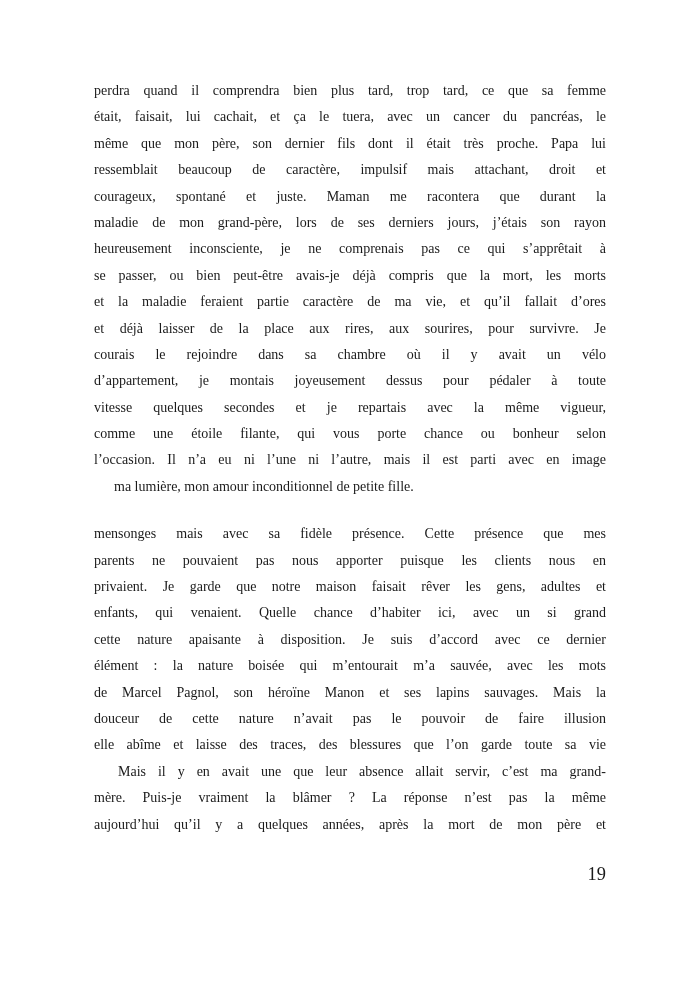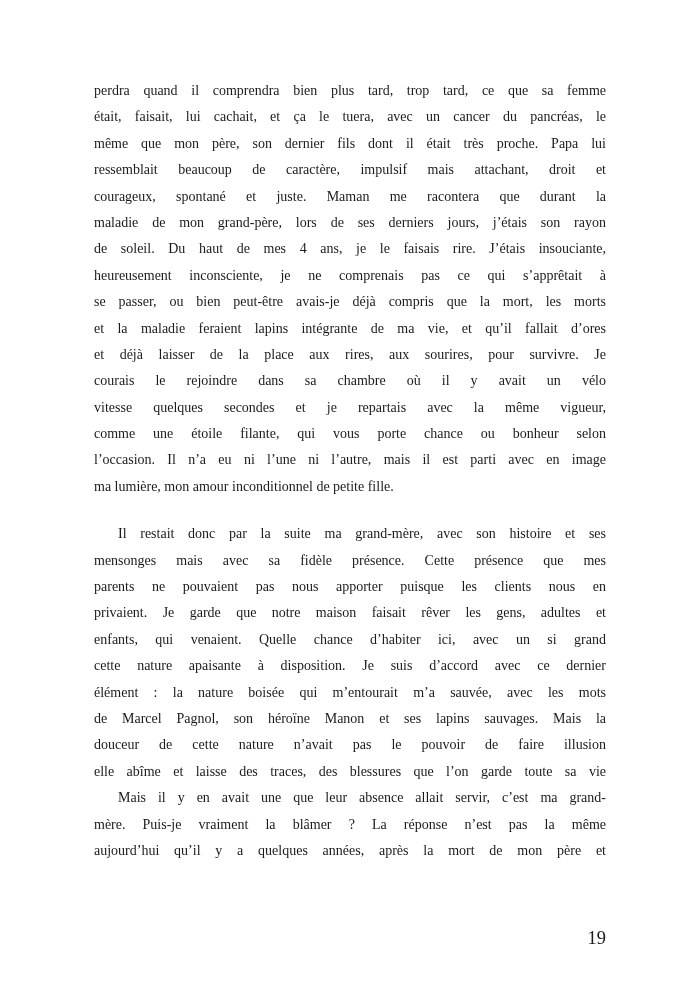--- a/index.html
+++ b/index.html
@@ -10,57 +10,56 @@
     font-family: Liberation Serif, serif;
     font-size: 14px;
     line-height: 26.4px;
     height: 26.4px;
     color: #1a1a1a;
     text-align: justify;
     text-align-last: justify;
     white-space: nowrap;
     overflow: visible;
   }
-  .line.last { text-align-last: left; }
+  .line.last { text-align-last: left; margin-left: 20px; }
   .line.indent { text-indent: 24px; }
   .gap { height: 21px; }
   .page-number {
-    position: absolute; right: 94px; top: 928px;
+    position: absolute; right: 94px; top: 864px;
     font-family: "Liberation Serif", serif; font-size: 18.4px; color: #1a1a1a;
   }
 </style>
 </head>
 <body>
 
 <div class="page">
   <div class="text-block">
 
     <div>
       <div class="line">perdra quand il comprendra bien plus tard, trop tard, ce que sa femme</div>
       <div class="line">était, faisait, lui cachait, et ça le tuera, avec un cancer du pancréas, le</div>
       <div class="line">même que mon père, son dernier fils dont il était très proche. Papa lui</div>
       <div class="line">ressemblait beaucoup de caractère, impulsif mais attachant, droit et</div>
       <div class="line">courageux, spontané et juste. Maman me racontera que durant la</div>
       <div class="line">maladie de mon grand-père, lors de ses derniers jours, j’étais son rayon</div>
-      <div class="line">de soleil. Du haut de mes 4 ans, je le faisais rire. J’étais insouciante,</div>
       <div class="line">heureusement inconsciente, je ne comprenais pas ce qui s’apprêtait à</div>
       <div class="line">se passer, ou bien peut-être avais-je déjà compris que la mort, les morts</div>
-      <div class="line">et la maladie feraient lapins intégrante de ma vie, et qu’il fallait d’ores</div>
+      <div class="line">et la maladie feraient partie caractère de ma vie, et qu’il fallait d’ores</div>
       <div class="line">et déjà laisser de la place aux rires, aux sourires, pour survivre. Je</div>
       <div class="line">courais le rejoindre dans sa chambre où il y avait un vélo</div>
+      <div class="line">d’appartement, je montais joyeusement dessus pour pédaler à toute</div>
       <div class="line">vitesse quelques secondes et je repartais avec la même vigueur,</div>
       <div class="line">comme une étoile filante, qui vous porte chance ou bonheur selon</div>
       <div class="line">l’occasion. Il n’a eu ni l’une ni l’autre, mais il est parti avec en image</div>
       <div class="line last">ma lumière, mon amour inconditionnel de petite fille.</div>
     </div>
 
     <div class="gap"></div>
 
     <div>
-      <div class="line indent">Il restait donc par la suite ma grand-mère, avec son histoire et ses</div>
       <div class="line">mensonges mais avec sa fidèle présence. Cette présence que mes</div>
       <div class="line">parents ne pouvaient pas nous apporter puisque les clients nous en</div>
       <div class="line">privaient. Je garde que notre maison faisait rêver les gens, adultes et</div>
       <div class="line">enfants, qui venaient. Quelle chance d’habiter ici, avec un si grand</div>
       <div class="line">cette nature apaisante à disposition. Je suis d’accord avec ce dernier</div>
       <div class="line">élément : la nature boisée qui m’entourait m’a sauvée, avec les mots</div>
       <div class="line">de Marcel Pagnol, son héroïne Manon et ses lapins sauvages. Mais la</div>
       <div class="line">douceur de cette nature n’avait pas le pouvoir de faire illusion</div>
       <div class="line">elle abîme et laisse des traces, des blessures que l’on garde toute sa vie</div>
     </div>

